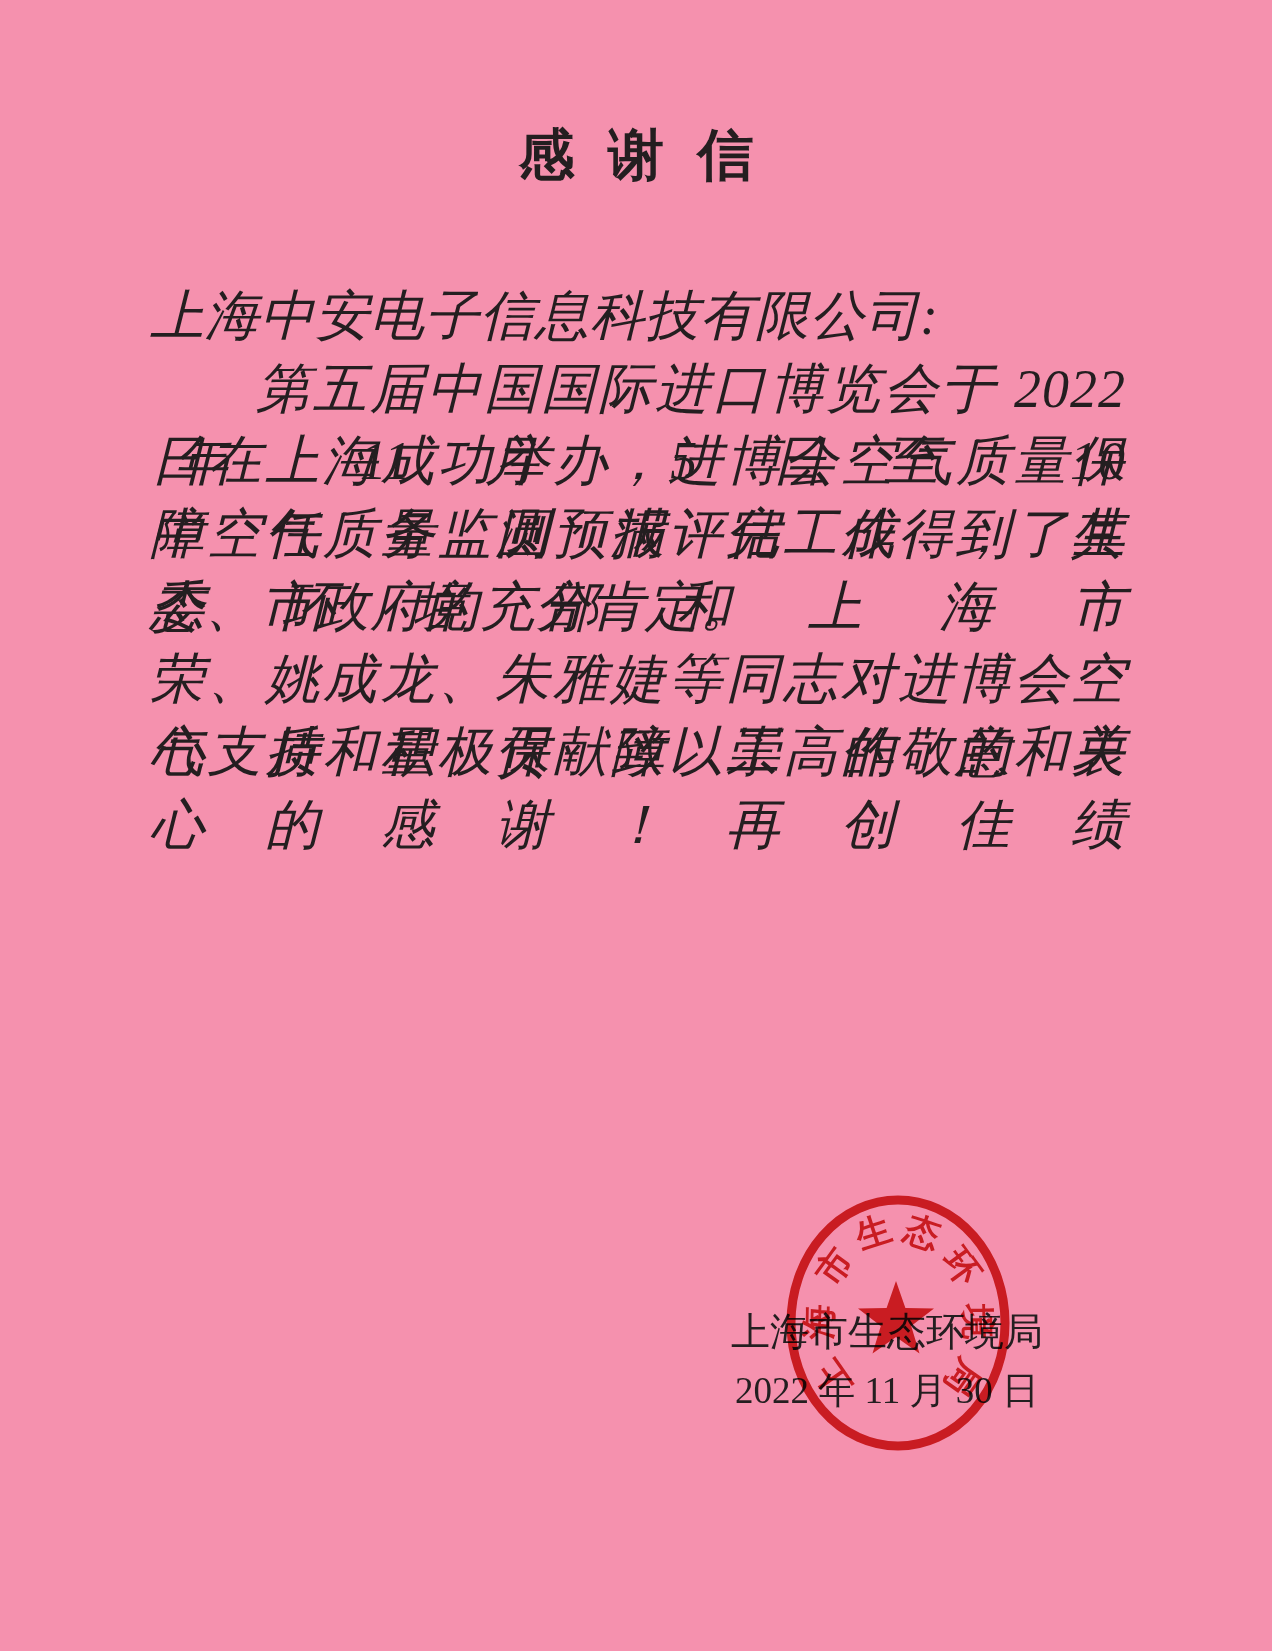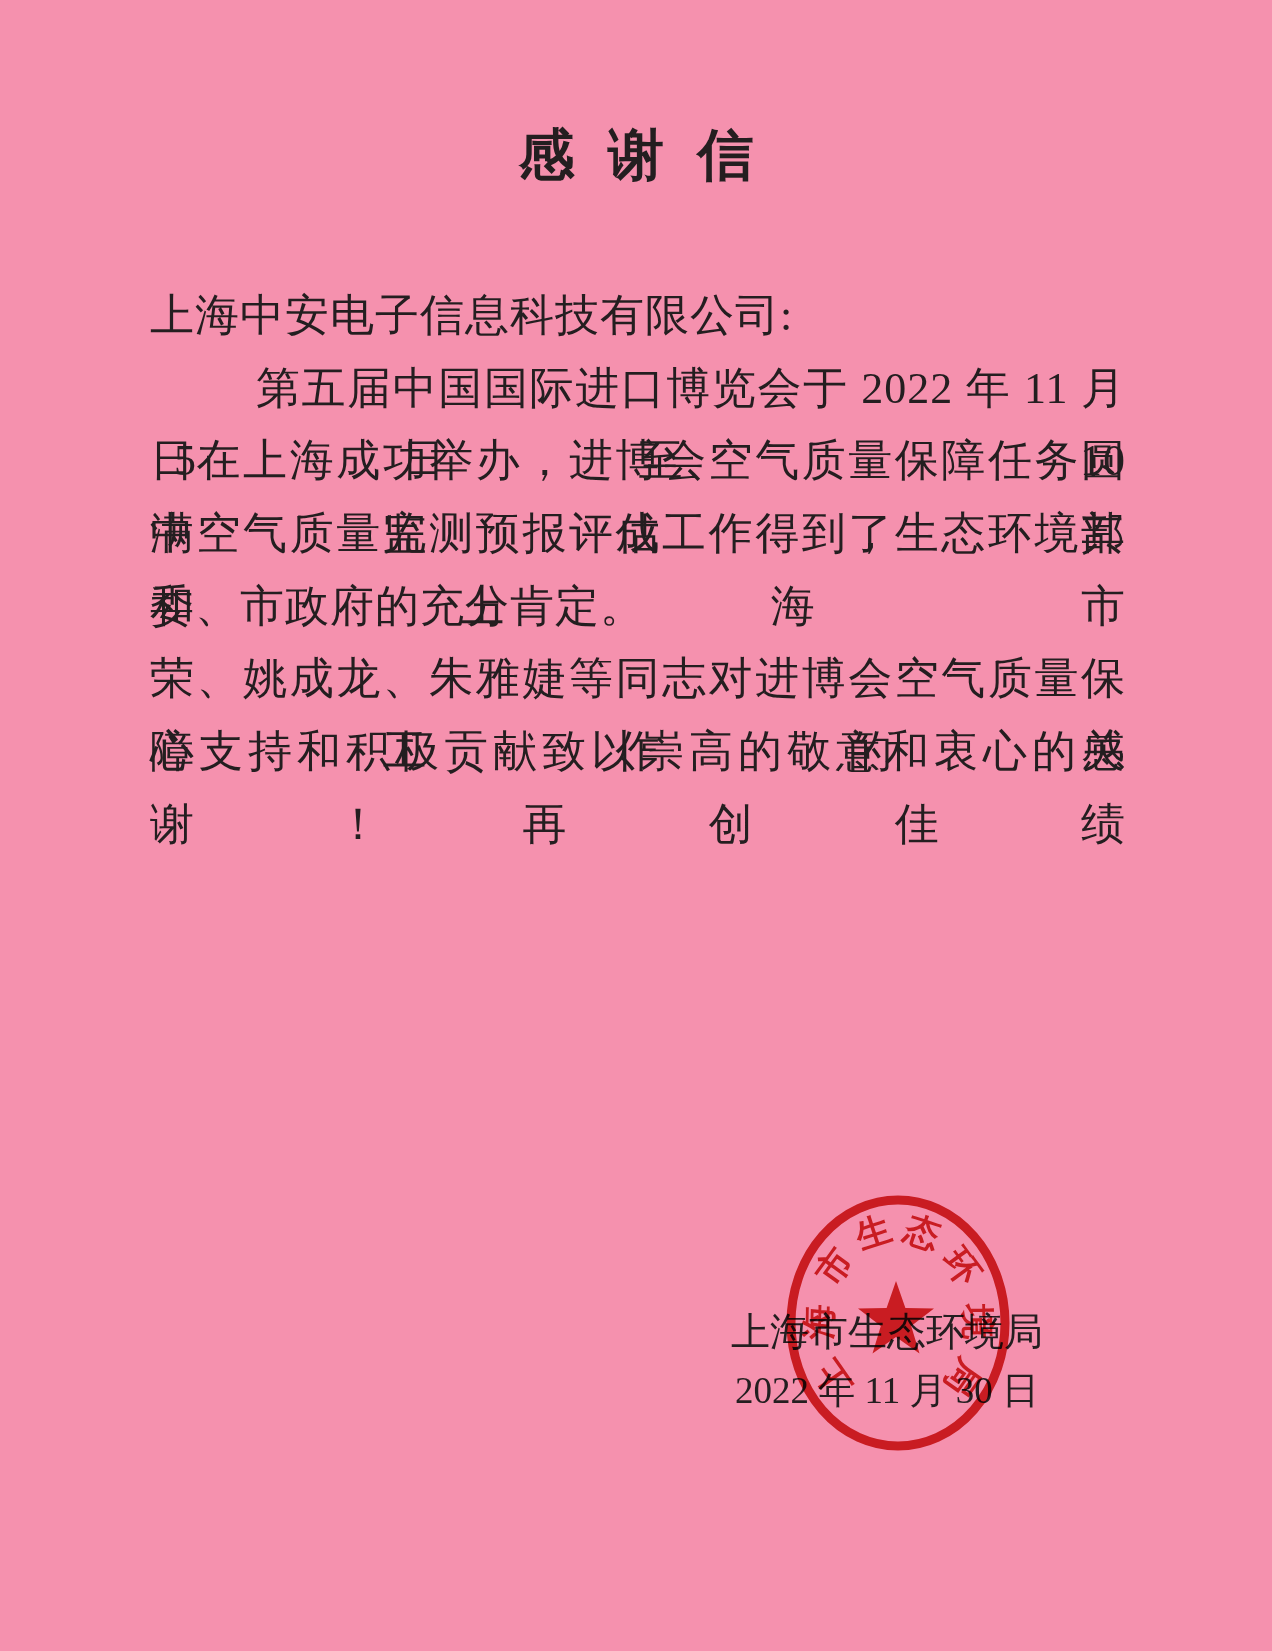--- a/index.html
+++ b/index.html
@@ -21,22 +21,23 @@
     font-weight: 700;
     letter-spacing: 0.60em;
     text-indent: 0.60em;
     white-space: nowrap;
   }
 
   .body-block {
     position: absolute;
     left: 150px; top: 280px;
     width: 976px;
-    font-size: 44px;
+    font-size: 54px;
     line-height: 72.7px;
+    font-style: italic;
   }
   .bline {
     text-align: justify;
     text-align-last: justify;
     letter-spacing: 1px;
     height: 72.7px;
   }
   .bline.short { text-align-last: left; }
   .bline.indent { text-indent: 82px; margin-left: 24px; }
 

